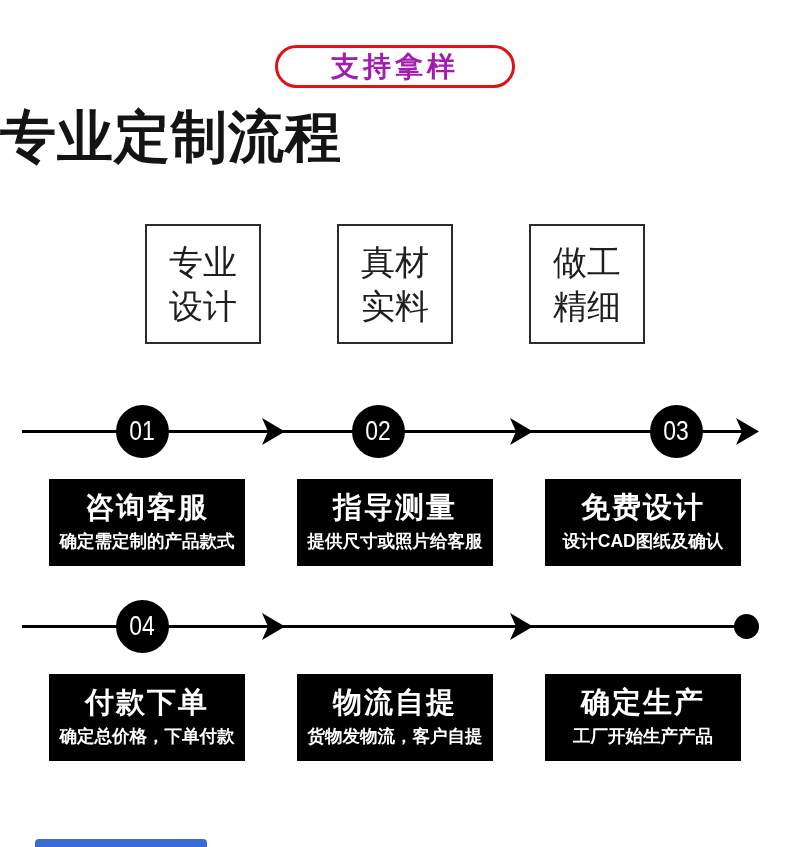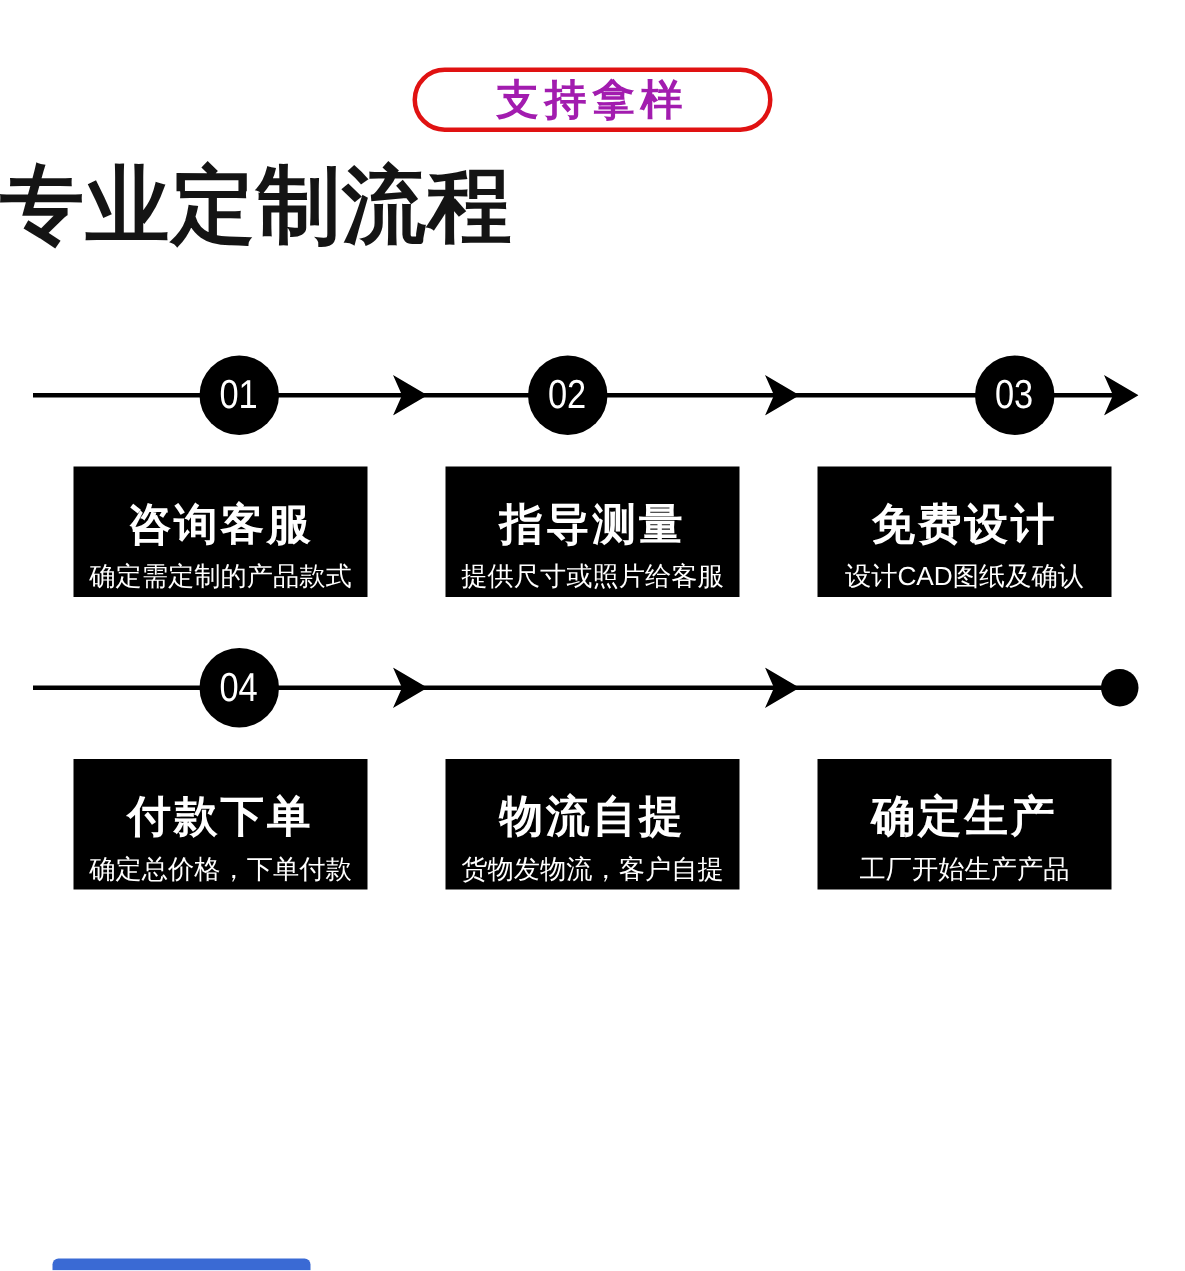--- a/index.html
+++ b/index.html
@@ -54,55 +54,69 @@
     background:#000;display:flex;align-items:center;justify-content:center;
   }
   .tl-circle span{
     color:#fff;font-size:27px;font-weight:400;
     transform:scaleX(.85);letter-spacing:0;
   }
   .tl-arrow{position:absolute;top:18px;width:23px;height:27px;}
   .tl-dot{
     position:absolute;top:19px;width:25px;height:25px;border-radius:50%;background:#000;
   }
-  .c1{left:133px}.c2{left:352px}.c3{left:650px}
+  .c1{left:116px}.c2{left:352px}.c3{left:650px}
   .a1{left:262px}.a2{left:510px}.a-end{left:736px}
   .d-end{left:734px}
   
   .steps{
     display:flex;justify-content:center;gap:52px;
     margin-top:15px;
   }
   .step{
     width:196px;height:87px;background:#000;color:#fff;
     display:flex;flex-direction:column;align-items:center;
-    box-sizing:border-box;padding-top:22px;
+    box-sizing:border-box;padding-top:11px;
   }
   .step .step-title{font-size:29px;font-weight:700;line-height:34px;letter-spacing:2px;}
-  .step .step-desc{font-size:17.5px;font-weight:400;line-height:22px;margin-top:6px;white-space:nowrap;}
+  .step .step-desc{font-size:17.5px;font-weight:700;line-height:22px;margin-top:6px;white-space:nowrap;}
   
   .next-bar{
     position:absolute;left:35px;bottom:0;
     width:172px;height:8px;border-radius:4px 4px 0 0;
     background:#3a6ad4;
   }
 </style>
 </head>
 <body>
 
 <div class="page">
 
   <div class="badge-row">
     <div class="badge">
       <span>支持拿样</span>
     </div>
   </div>
 
   <h1 class="title">专业定制流程</h1>
 
+  <div class="features">
+    <div class="feature">
+      <span>专业</span>
+      <span>设计</span>
+    </div>
+    <div class="feature">
+      <span>真材</span>
+      <span>实料</span>
+    </div>
+    <div class="feature">
+      <span>做工</span>
+      <span>精细</span>
+    </div>
+  </div>
 
   <div class="timeline row1">
     <div class="tl-line"></div>
     <div class="tl-circle c1">
       <span>01</span>
     </div>
     <svg class="tl-arrow a1" viewBox="0 0 23 27">
         <polygon points="0,0 23,13.5 0,27 6,13.5" fill="#000"></polygon>
       </svg>
     <div class="tl-circle c2">

